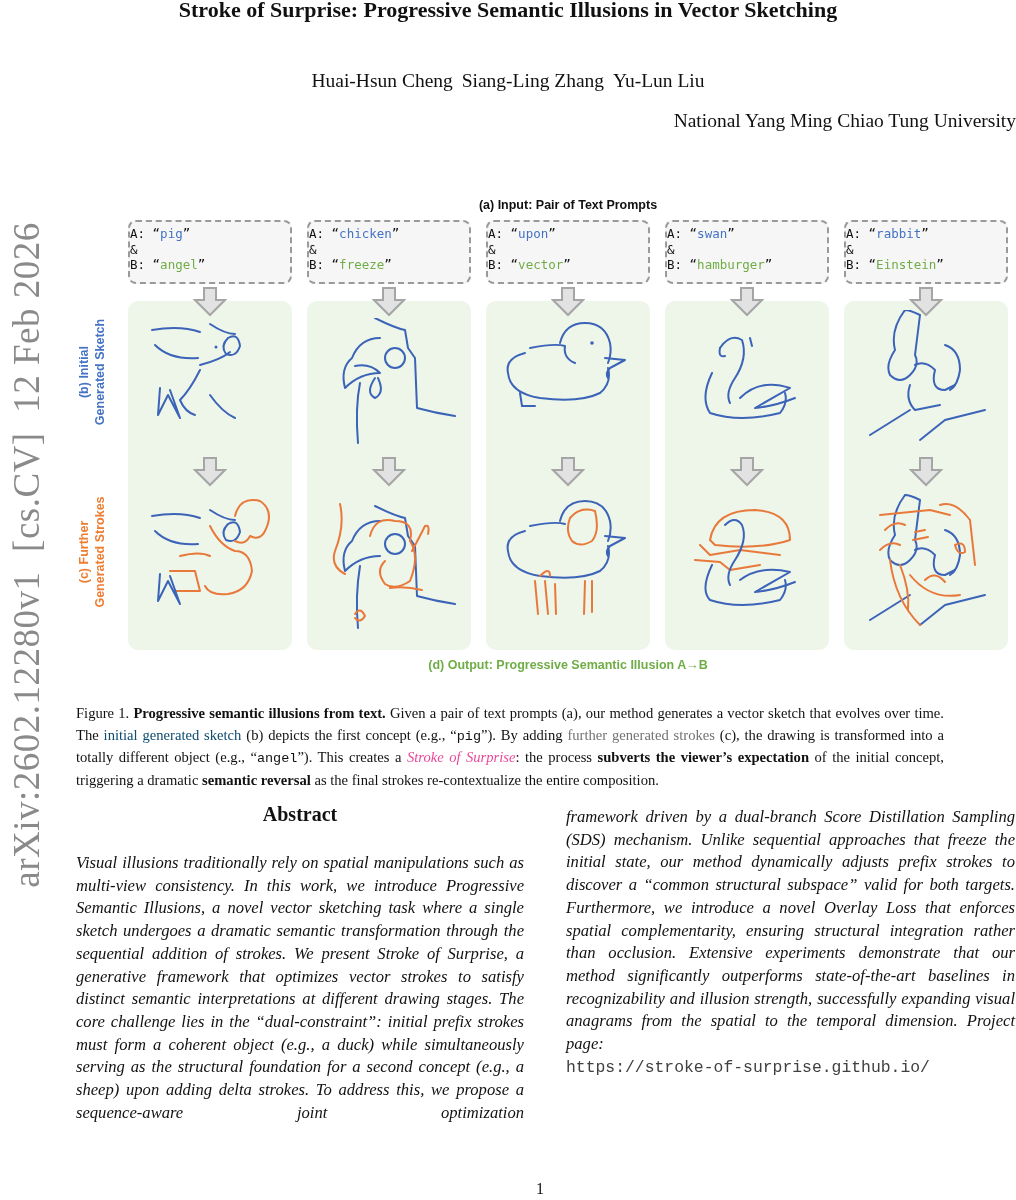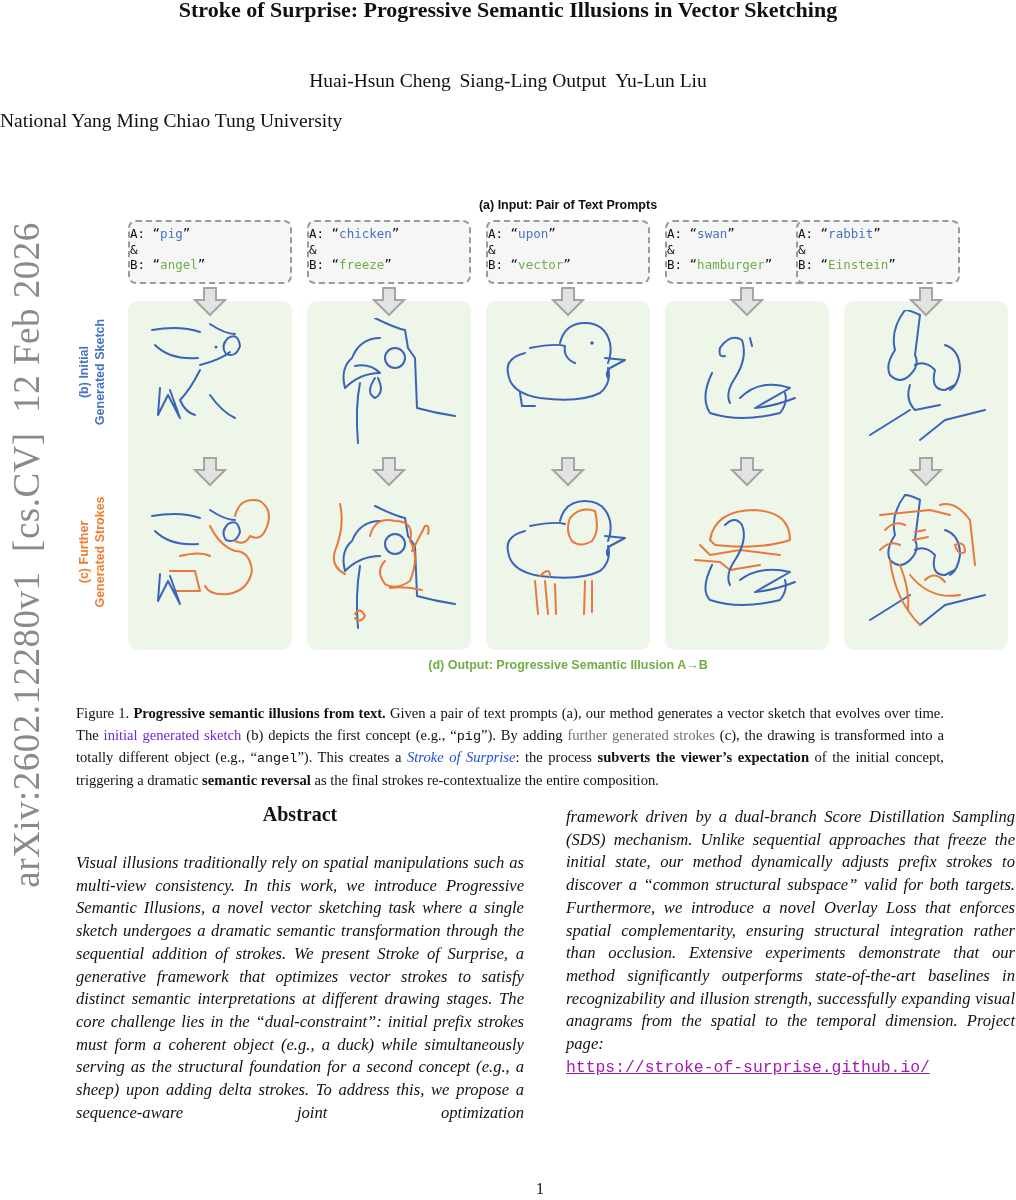--- a/index.html
+++ b/index.html
@@ -1,55 +1,55 @@
 <!DOCTYPE html>
 <html><head>
 <meta charset="utf-8">
 <style>
   html,body{margin:0;padding:0;background:#fff;}
   body{width:1016px;height:1200px;position:relative;overflow:hidden;font-family:"Liberation Serif",serif;color:#111;}
   .arxiv{position:absolute;left:-330px;top:530px;width:720px;height:50px;transform:rotate(-90deg);transform-origin:center;font-family:"Liberation Serif",serif;font-size:37px;color:#8a8a8a;white-space:pre;text-align:center;letter-spacing:0.5px;}
   .title{position:absolute;left:0;top:-3px;width:1016px;text-align:center;font-weight:bold;font-size:22px;}
   .authors{position:absolute;left:0;top:70px;width:1016px;text-align:center;font-size:19.5px;}
   .authors span{margin:0 2px;}
-  .affil{position:absolute;left:0;top:110px;width:1016px;text-align:left;font-size:19.5px;}
+  .affil{position:absolute;left:0;top:110px;width:1016px;text-align:right;font-size:19.5px;}
   .fig-a-label{position:absolute;left:0;top:198px;width:1136px;text-align:center;font-family:"Liberation Sans",sans-serif;font-weight:bold;font-size:12.5px;color:#111;}
   .prompt{position:absolute;top:220px;width:164px;height:64px;border:2.5px dashed #9a9a9a;border-radius:8px;background:#f6f6f6;box-sizing:border-box;font-family:"DejaVu Sans Mono","Liberation Mono",monospace;font-size:12.5px;line-height:15.5px;padding-top:4px;color:#111;}
   .prompt .a{color:#4472c4;}
   .prompt .b{color:#70ad47;}
   .panel{position:absolute;top:301px;width:164px;height:349px;background:#eef5e9;border-radius:10px;}
   .arrow{position:absolute;width:34px;height:30px;}
   .row-label{position:absolute;font-family:"Liberation Sans",sans-serif;font-weight:bold;font-size:12.5px;text-align:center;line-height:16px;transform:rotate(-90deg);transform-origin:center;white-space:nowrap;}
   .lab-b{color:#4472c4;left:22px;top:356px;width:140px;}
   .lab-c{color:#ed7d31;left:22px;top:536px;width:140px;}
   .fig-d-label{position:absolute;left:0;top:658px;width:1136px;text-align:center;font-family:"Liberation Sans",sans-serif;font-weight:bold;font-size:12.5px;color:#70ad47;}
   .caption{position:absolute;left:76px;top:703px;width:868px;font-size:14.6px;line-height:21.5px;text-align:justify;}
-  .caption .blue{color:#6d28d9;}
+  .caption .blue{color:#0c4a6e;}
   .caption .orange{color:#737373;}
-  .caption .green{color:#1d4ed8;font-style:italic;}
+  .caption .green{color:#ec4899;font-style:italic;}
   .caption code{font-family:"Liberation Mono",monospace;font-size:13.5px;}
   .abs-title{position:absolute;left:76px;top:803px;width:448px;text-align:center;font-weight:bold;font-size:20px;}
   .col{position:absolute;font-style:italic;font-size:16.6px;line-height:22.7px;text-align:justify;text-align-last:justify;}
   .col-left{left:76px;top:852px;width:448px;}
   .col-right{left:566px;top:690px;width:449px;top:693px;}
-  .link{font-family:"Liberation Mono",monospace;font-style:normal;color:#a21caf;font-size:16.4px;text-decoration:underline;}
+  .link{font-family:"Liberation Mono",monospace;font-style:normal;color:#404040;font-size:16.4px;}
   .page-num{position:absolute;left:0;top:1180px;width:1080px;text-align:center;font-size:16px;}
   svg.sk{position:absolute;}
   .sb{stroke:#3b64b8;fill:none;stroke-width:2;stroke-linecap:round;stroke-linejoin:round;}
   .so{stroke:#e8793a;fill:none;stroke-width:2;stroke-linecap:round;stroke-linejoin:round;}
 </style>
 </head>
 <body>
 
 <div class="arxiv">arXiv:2602.12280v1  [cs.CV]  12 Feb 2026</div>
 
 <div class="title">Stroke of Surprise: Progressive Semantic Illusions in Vector Sketching</div>
 <div class="authors">
   <span>Huai-Hsun Cheng</span>
-  <span>Siang-Ling Output</span>
+  <span>Siang-Ling Zhang</span>
   <span>Yu-Lun Liu</span>
 </div>
 <div class="affil">National Yang Ming Chiao Tung University</div>
 
 <div>
   <div class="fig-a-label">(a) Input: Pair of Text Prompts</div>
 
   <div class="prompt" style="left:128px">
     <div><span>A: “</span><span class="a">pig</span><span>”</span></div>
     <div>&amp;</div>
@@ -63,21 +63,21 @@
   <div class="prompt" style="left:486px">
     <div><span>A: “</span><span class="a">upon</span><span>”</span></div>
     <div>&amp;</div>
     <div><span>B: “</span><span class="b">vector</span><span>”</span></div>
   </div>
   <div class="prompt" style="left:665px">
     <div><span>A: “</span><span class="a">swan</span><span>”</span></div>
     <div>&amp;</div>
     <div><span>B: “</span><span class="b">hamburger</span><span>”</span></div>
   </div>
-  <div class="prompt" style="left:796px">
+  <div class="prompt" style="left:844px">
     <div><span>A: “</span><span class="a">rabbit</span><span>”</span></div>
     <div>&amp;</div>
     <div><span>B: “</span><span class="b">Einstein</span><span>”</span></div>
   </div>
 
   <div class="panel" style="left:128px"></div>
   <div class="panel" style="left:307px"></div>
   <div class="panel" style="left:486px"></div>
   <div class="panel" style="left:665px"></div>
   <div class="panel" style="left:844px"></div>

